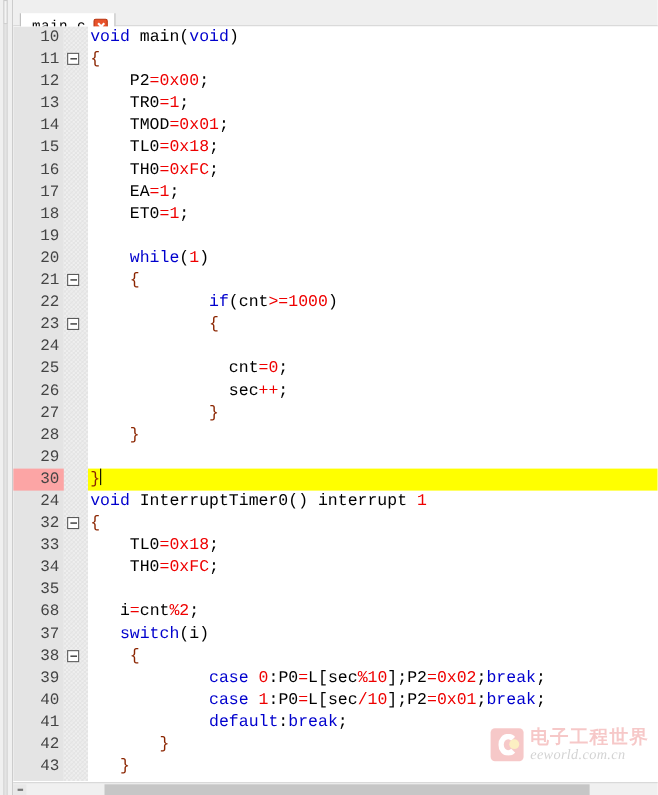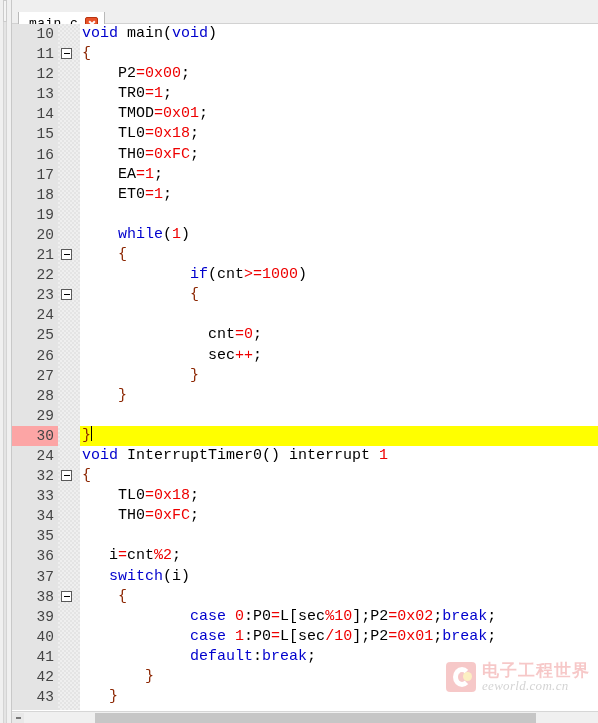--- a/index.html
+++ b/index.html
@@ -333,21 +333,21 @@
         <div class="line"><div class="num-cell">26</div><div class="fold-cell"></div><div class="code-cell"><span class="code-inner"><span class="pl">              sec</span><span class="op">++</span><span class="pl">;</span></span></div></div>
         <div class="line"><div class="num-cell">27</div><div class="fold-cell"></div><div class="code-cell"><span class="code-inner"><span class="pl">            </span><span class="br">}</span></span></div></div>
         <div class="line"><div class="num-cell">28</div><div class="fold-cell"></div><div class="code-cell"><span class="code-inner"><span class="pl">    </span><span class="br">}</span></span></div></div>
         <div class="line"><div class="num-cell">29</div><div class="fold-cell"></div><div class="code-cell"><span class="code-inner"></span></div></div>
         <div class="line hl"><div class="num-cell">30</div><div class="fold-cell"></div><div class="code-cell"><span class="code-inner"><span class="br">}</span><span class="caret"></span></span></div></div>
         <div class="line"><div class="num-cell">24</div><div class="fold-cell"></div><div class="code-cell"><span class="code-inner"><span class="kw">void</span><span class="pl"> InterruptTimer0() interrupt </span><span class="num">1</span></span></div></div>
         <div class="line"><div class="num-cell">32</div><div class="fold-cell"><span class="fold-box"></span></div><div class="code-cell"><span class="code-inner"><span class="br">{</span></span></div></div>
         <div class="line"><div class="num-cell">33</div><div class="fold-cell"></div><div class="code-cell"><span class="code-inner"><span class="pl">    TL0</span><span class="op">=</span><span class="num">0x18</span><span class="pl">;</span></span></div></div>
         <div class="line"><div class="num-cell">34</div><div class="fold-cell"></div><div class="code-cell"><span class="code-inner"><span class="pl">    TH0</span><span class="op">=</span><span class="num">0xFC</span><span class="pl">;</span></span></div></div>
         <div class="line"><div class="num-cell">35</div><div class="fold-cell"></div></div>
-        <div class="line"><div class="num-cell">36</div><div class="fold-cell"></div><div class="code-cell"><span class="code-inner"><span class="pl">   i</span><span class="op">=</span><span class="pl">cnt</span><span class="op">%</span><span class="num">2</span><span class="pl">;</span></span></div></div>
+        <div class="line"><div class="num-cell">68</div><div class="fold-cell"></div><div class="code-cell"><span class="code-inner"><span class="pl">   i</span><span class="op">=</span><span class="pl">cnt</span><span class="op">%</span><span class="num">2</span><span class="pl">;</span></span></div></div>
         <div class="line"><div class="num-cell">37</div><div class="fold-cell"></div><div class="code-cell"><span class="code-inner"><span class="pl">   </span><span class="kw">switch</span><span class="pl">(i)</span></span></div></div>
         <div class="line"><div class="num-cell">38</div><div class="fold-cell"><span class="fold-box"></span></div><div class="code-cell"><span class="code-inner"><span class="pl">    </span><span class="br">{</span></span></div></div>
         <div class="line"><div class="num-cell">39</div><div class="fold-cell"></div><div class="code-cell"><span class="code-inner"><span class="pl">            </span><span class="kw">case</span><span class="pl"> </span><span class="num">0</span><span class="pl">:P0</span><span class="op">=</span><span class="pl">L[sec</span><span class="op">%</span><span class="num">10</span><span class="pl">];P2</span><span class="op">=</span><span class="num">0x02</span><span class="pl">;</span><span class="kw">break</span><span class="pl">;</span></span></div></div>
         <div class="line"><div class="num-cell">40</div><div class="fold-cell"></div><div class="code-cell"><span class="code-inner"><span class="pl">            </span><span class="kw">case</span><span class="pl"> </span><span class="num">1</span><span class="pl">:P0</span><span class="op">=</span><span class="pl">L[sec</span><span class="op">/</span><span class="num">10</span><span class="pl">];P2</span><span class="op">=</span><span class="num">0x01</span><span class="pl">;</span><span class="kw">break</span><span class="pl">;</span></span></div></div>
         <div class="line"><div class="num-cell">41</div><div class="fold-cell"></div><div class="code-cell"><span class="code-inner"><span class="pl">            </span><span class="kw">default</span><span class="pl">:</span><span class="kw">break</span><span class="pl">;</span></span></div></div>
         <div class="line"><div class="num-cell">42</div><div class="fold-cell"></div><div class="code-cell"><span class="code-inner"><span class="pl">       </span><span class="br">}</span></span></div></div>
         <div class="line"><div class="num-cell">43</div><div class="fold-cell"></div><div class="code-cell"><span class="code-inner"><span class="pl">   </span><span class="br">}</span></span></div></div>
         <div class="line"><div class="num-cell">44</div><div class="fold-cell"></div><div class="code-cell"><span class="code-inner"></span></div></div>
       </div>
 

